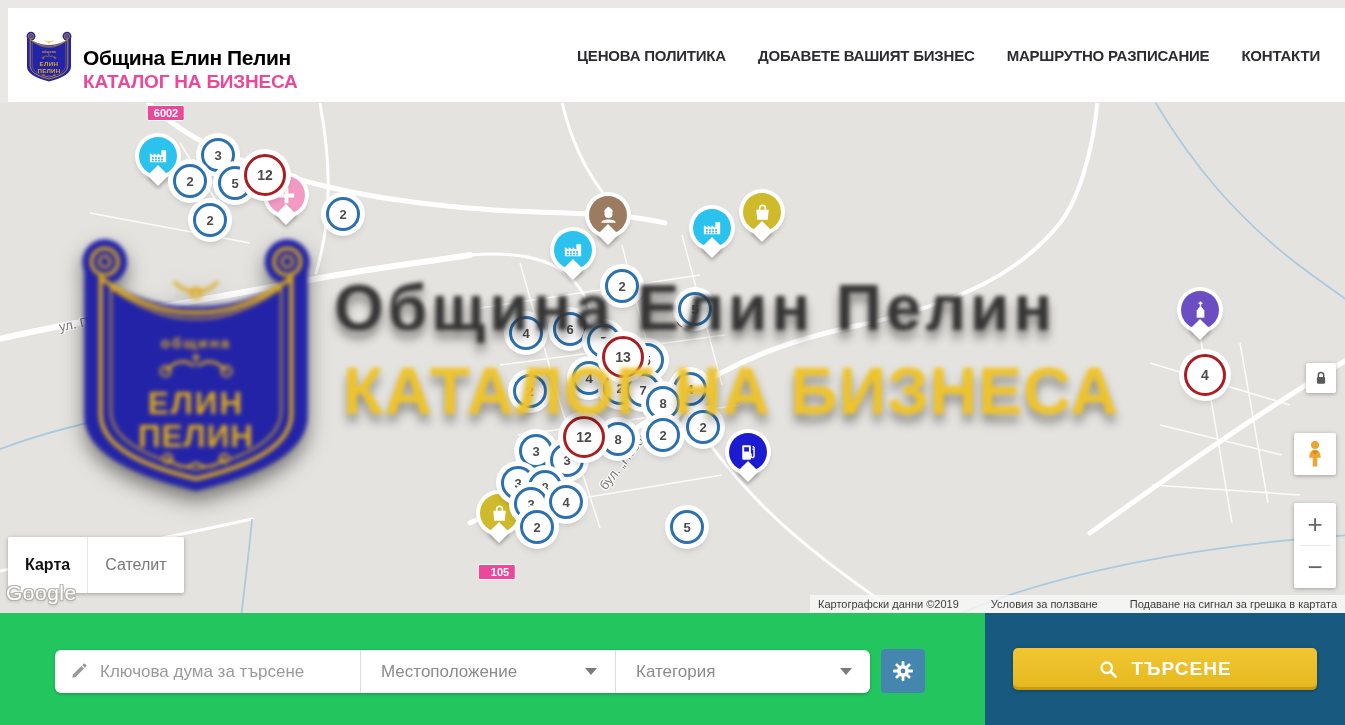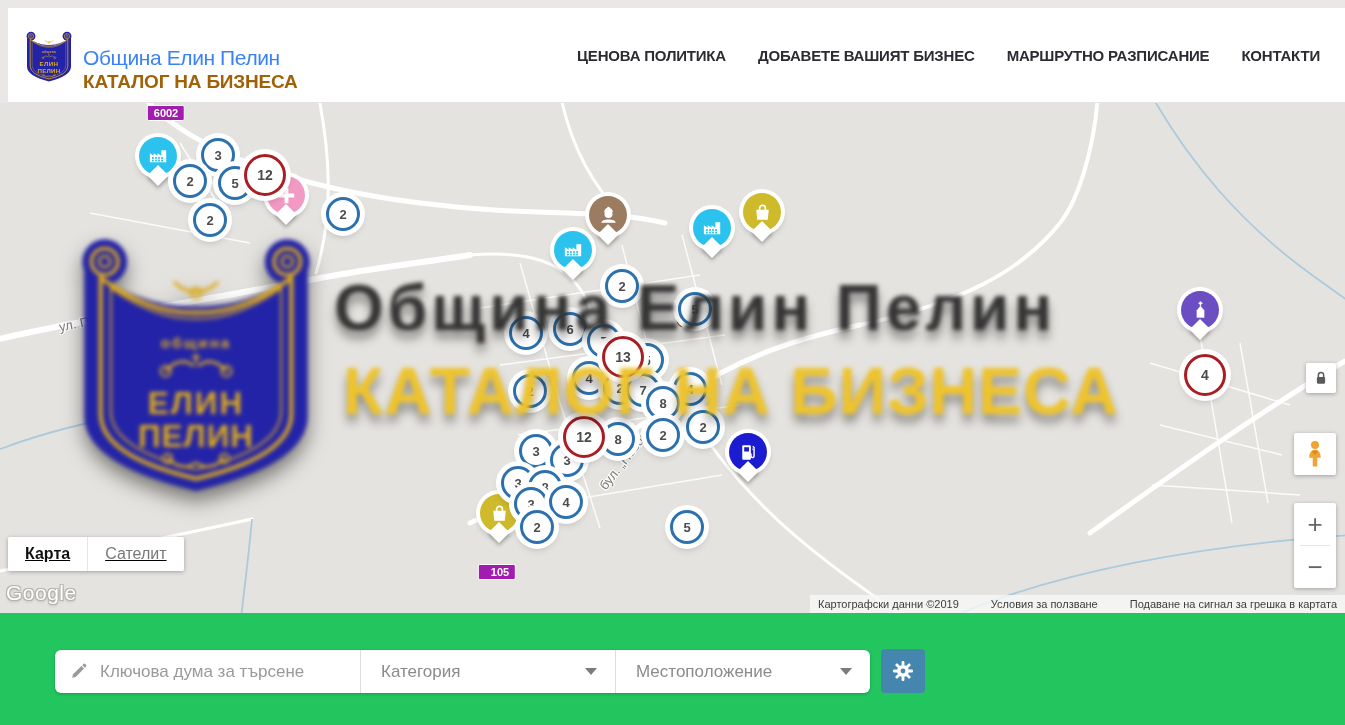--- a/index.html
+++ b/index.html
@@ -6,47 +6,47 @@
   html,body { width:1345px; height:725px; overflow:hidden; font-family:"Liberation Sans", sans-serif; background:#fff; }
   .page { position:relative; width:1345px; height:725px; }
 
   
   .top-strip { position:absolute; left:0; top:0; width:1345px; height:8px; background:#e9e8e6; z-index:30; }
   .edge-left { position:absolute; left:0; top:0; width:8px; height:103px; background:#e9e8e6; z-index:30; }
   header { position:absolute; left:0; top:8px; width:1345px; height:95px; background:#fff; border-bottom:1px solid #e3e3e3; z-index:25; display:flex; align-items:center; }
   .logo { display:flex; align-items:center; margin-left:25px; }
   .logo-crest { width:48px; height:58px; }
   .logo-text { margin-left:10px; }
-  .logo-title { font-size:21px; font-weight:400; color:#3b82f6; letter-spacing:-0.4px;margin-top:28px; }
-  .logo-subtitle { font-size:19px; font-weight:700; color:#a16207; letter-spacing:-0.2px; margin-top:1px; }
+  .logo-title { font-size:21px; font-weight:700; color:#000000; letter-spacing:-0.4px;margin-top:28px; }
+  .logo-subtitle { font-size:19px; font-weight:700; color:#ec4899; letter-spacing:-0.2px; margin-top:1px; }
   nav { margin-left:auto; margin-right:25px; display:flex; gap:32px; }
   .nav-item { font-size:15px; font-weight:700; color:#2b2b32; letter-spacing:-0.2px; cursor:pointer; white-space:nowrap; }
 
   
   .map { position:absolute; left:0; top:103px; width:1345px; height:510px; background:#e5e3df; overflow:hidden; }
   .roads { position:absolute; left:0; top:0; width:100%; height:100%; }
-  .road-label { position:absolute; transform:translate(-50%,-50%); background:#a21caf; color:#fff; font-size:11px; font-weight:700; padding:1px 6px; border-radius:2px; border:1px solid #fff; white-space:nowrap; }
+  .road-label { position:absolute; transform:translate(-50%,-50%); background:#ec4899; color:#fff; font-size:11px; font-weight:700; padding:1px 6px; border-radius:2px; border:1px solid #fff; white-space:nowrap; }
   .street-label { position:absolute; color:#7b7b7b; font-size:13px; white-space:nowrap; text-shadow:1px 1px 0 #fff,-1px -1px 0 #fff,1px -1px 0 #fff,-1px 1px 0 #fff; }
 
   
   .pin { position:absolute; width:38px; height:38px; border-radius:50%; transform:translate(-50%,-50%); display:flex; align-items:center; justify-content:center; box-shadow:0 0 0 4px #fff, 0 4px 7px rgba(0,0,0,.35); z-index:1; cursor:pointer; }
   .pin::before { content:""; position:absolute; left:50%; bottom:-8px; width:15px; height:15px; background:#fff; transform:translateX(-50%) rotate(45deg); z-index:-1; box-shadow:2px 2px 4px rgba(0,0,0,.25); }
   .pin-ic { width:23px; height:23px; }
   .bare { position:absolute; width:28px; height:34px; transform:translate(-50%,-50%); z-index:0; }
   .cluster { position:absolute; width:34px; height:34px; border-radius:50%; background:#fff; border:3px solid #2c71ae; transform:translate(-50%,-50%); display:flex; align-items:center; justify-content:center; font-size:13px; font-weight:700; color:#4c4c4c; box-shadow:0 0 0 5px #fff, 0 4px 8px rgba(0,0,0,.28); z-index:2; cursor:pointer; }
   .cluster.red { border-color:#a81e22; width:42px; height:42px; font-size:14px; z-index:3; }
 
   
   .watermark { position:absolute; left:0; top:0; width:100%; height:100%; pointer-events:none; z-index:10; }
   .wm-crest { position:absolute; left:73px; top:112px; width:246px; height:284px; filter:blur(2px) drop-shadow(0 10px 10px rgba(0,0,0,.5)); }
   .wm-title { position:absolute; left:334px; top:168px; font-size:64px; font-weight:700; color:#353535; letter-spacing:4px; filter:blur(2px); text-shadow:0 8px 10px rgba(0,0,0,.45); white-space:nowrap; }
   .wm-subtitle { position:absolute; left:343px; top:250px; font-size:66px; font-weight:700; color:#eec32b; letter-spacing:1px; filter:blur(2px); text-shadow:0 8px 10px rgba(0,0,0,.4); white-space:nowrap; }
 
   
-  .maptype { position:absolute; left:8px; top:434px; display:flex; height:34px; box-shadow:0 1px 4px rgba(0,0,0,.3); border-radius:2px; overflow:hidden; z-index:12;text-decoration:underline; }
+  .maptype { position:absolute; left:8px; top:434px; display:flex; height:56px; box-shadow:0 1px 4px rgba(0,0,0,.3); border-radius:2px; overflow:hidden; z-index:12; }
   .maptype-btn { background:#fff; font-size:16px; padding:0 17px; display:flex; align-items:center; cursor:pointer; }
   .maptype-btn.active { font-weight:700; color:#111; }
   .maptype-btn.inactive { color:#787878; border-left:1px solid #e6e6e6; }
   .google-logo { position:absolute; left:6px; top:478px; font-size:21px; font-weight:400; color:#fff; letter-spacing:.5px; text-shadow:1px 1px 0 #b5b3ae,-1px -1px 0 #b5b3ae,1px -1px 0 #b5b3ae,-1px 1px 0 #b5b3ae,0 2px 3px rgba(0,0,0,.2); z-index:12; }
   .attribution { position:absolute; right:0; top:492px; height:18px; display:flex; align-items:center; gap:32px; padding:0 8px; background:rgba(248,248,248,.8); font-size:11px; color:#3c3c3c; z-index:12; white-space:nowrap; }
   .attribution a { color:#3c3c3c; text-decoration:none; cursor:pointer; }
   .ctl { position:absolute; background:#fff; box-shadow:0 1px 4px rgba(0,0,0,.3); border-radius:2px; z-index:12; display:flex; align-items:center; justify-content:center; cursor:pointer; }
   .lock-btn { left:1306px; top:260px; width:30px; height:30px; }
   .pegman-btn { left:1294px; top:330px; width:42px; height:42px; }
   .zoomctl { position:absolute; left:1294px; top:400px; width:42px; height:85px; background:#fff; box-shadow:0 1px 4px rgba(0,0,0,.3); border-radius:2px; z-index:12; display:flex; flex-direction:column; }
@@ -349,28 +349,36 @@
   <div class="searchbar">
     <div class="search-left">
       <div class="pill">
         <div class="pill-kw">
           <svg width="19" height="19" viewBox="0 0 24 24">
               <use href="#pencil" xlink:href="#pencil"></use>
             </svg>
           <input type="text" placeholder="Ключова дума за търсене" style="">
         </div>
         <div class="pill-dd">
+          <span class="val">Местоположение</span>
+          <span class="caret"></span>
+        </div>
+        <div class="pill-dd">
           <span class="val">Категория</span>
-          <span class="caret"></span>
-        </div>
-        <div class="pill-dd">
-          <span class="val">Местоположение</span>
           <span class="caret"></span>
         </div>
       </div>
       <div class="gear-btn">
         <svg width="24" height="24" viewBox="0 0 24 24">
             <use href="#gear" xlink:href="#gear"></use>
           </svg>
       </div>
     </div>
+    <div class="search-right">
+      <div class="search-btn">
+        <svg width="21" height="21" viewBox="0 0 24 24">
+            <use href="#magnifier" xlink:href="#magnifier"></use>
+          </svg>
+        <span class="lbl">ТЪРСЕНЕ</span>
+      </div>
+    </div>
   </div>
 </div>
 
 </body></html>

